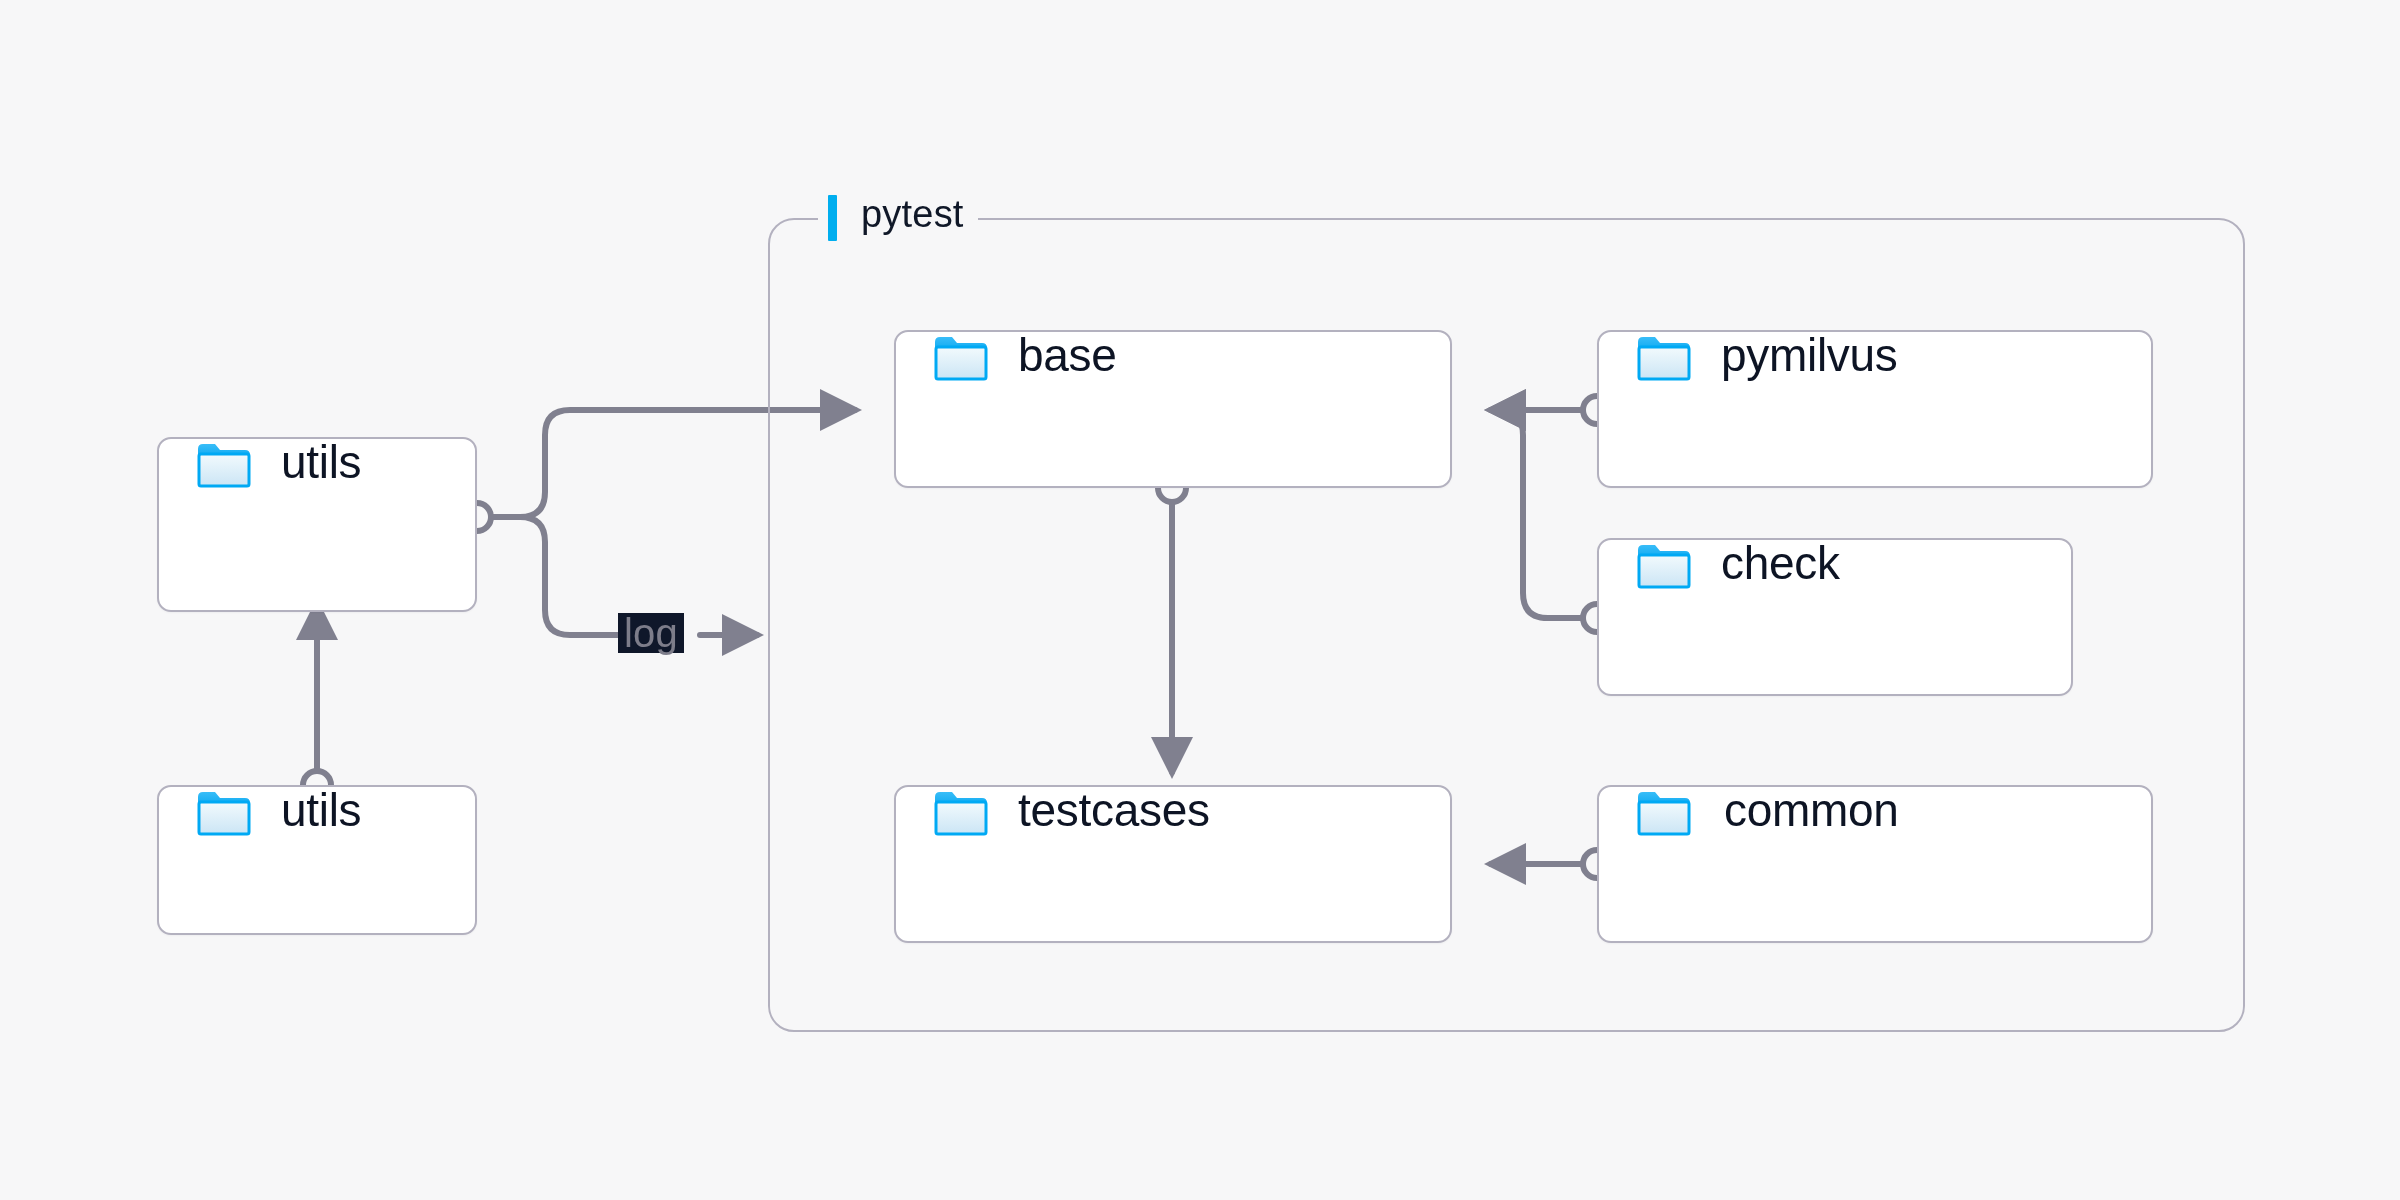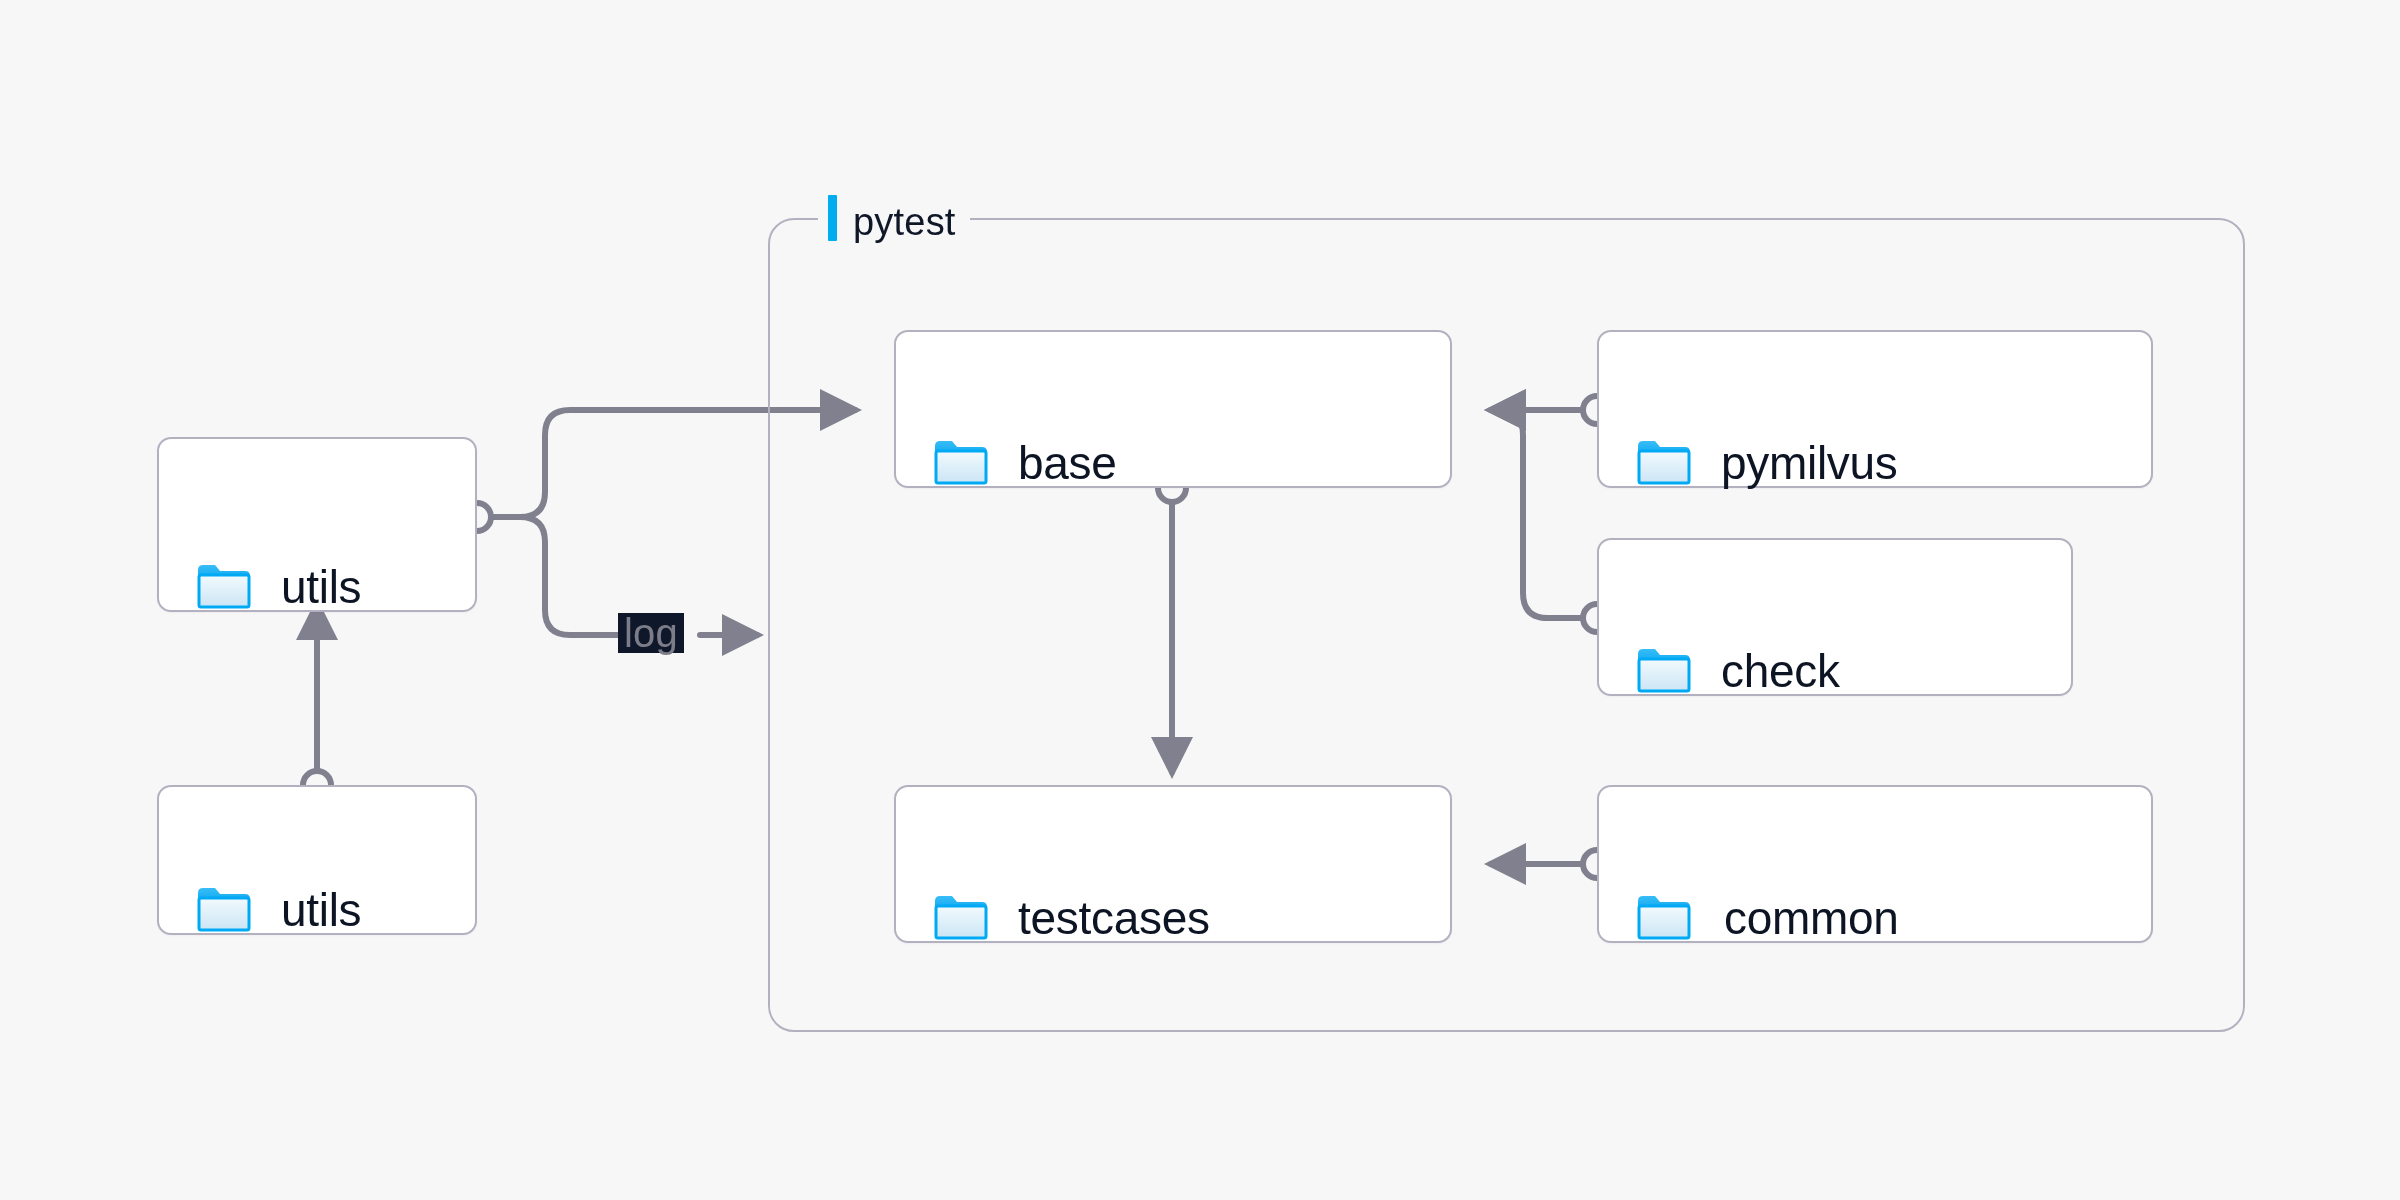--- a/index.html
+++ b/index.html
@@ -33,22 +33,22 @@
   .group-box {
     position: absolute;
     box-sizing: border-box;
     border: 2px solid #b3b1bf;
     border-radius: 26px;
     background: transparent;
   }
   .group-label {
     position: absolute;
     display: flex;
-    align-items: flex-end;
-    gap: 16px;
+    align-items: flex-start;
+    gap: 24px;
     background: #f7f7f8;
     padding: 0 14px 0 10px;
     height: 46px;
   }
   .group-accent {
     width: 9px;
     height: 46px;
     background: #00aeef;
     border-radius: 1px;
   }
@@ -60,21 +60,21 @@
     white-space: nowrap;
   }
   
   .node {
     position: absolute;
     box-sizing: border-box;
     background: #ffffff;
     border: 2px solid #b3b1bf;
     border-radius: 14px;
     display: flex;
-    align-items: flex-end;
+    align-items: flex-start;
     padding-left: 36px;
     gap: 28px;
     box-shadow: 0 1px 2px rgba(16,24,40,0.04);
   }
   .node-label {
     font-size: 46px;
     color: #0d1424;
     letter-spacing: -0.3px;
     white-space: nowrap;
     line-height: 1;

